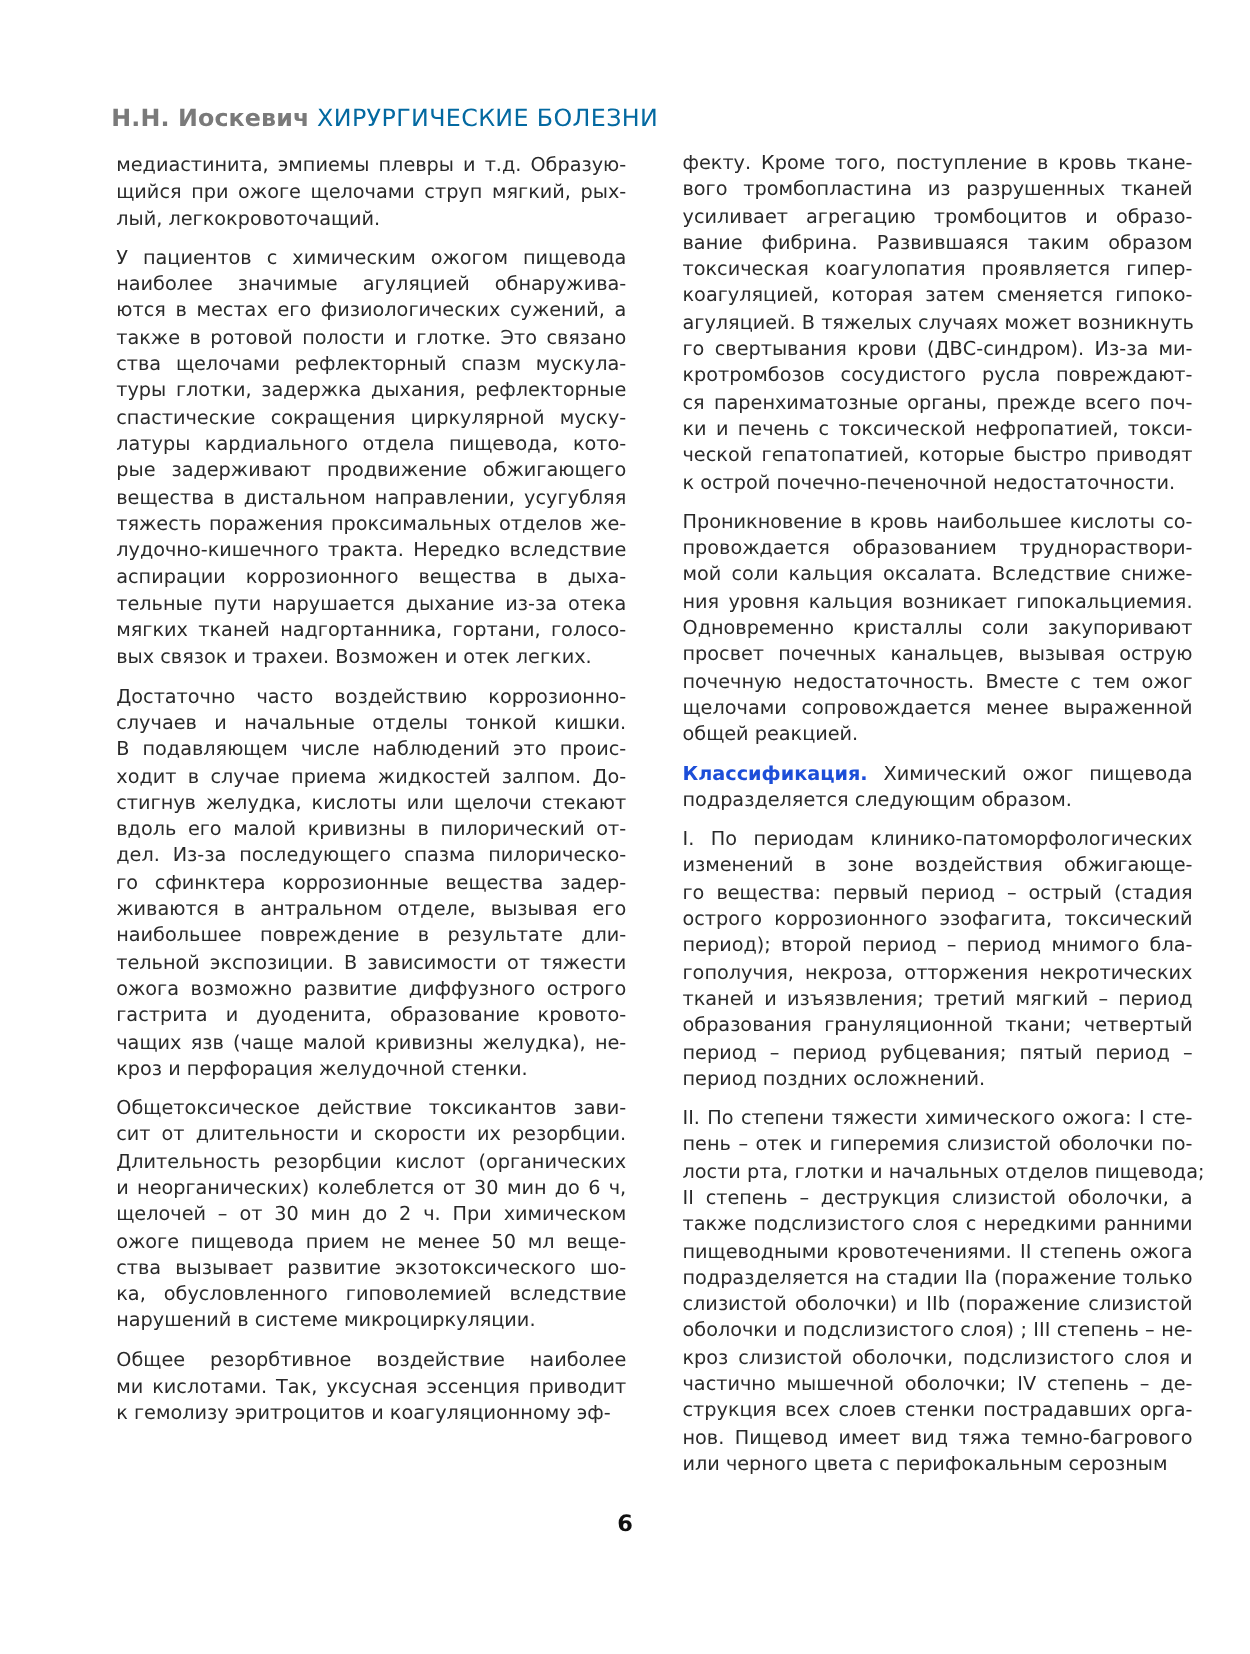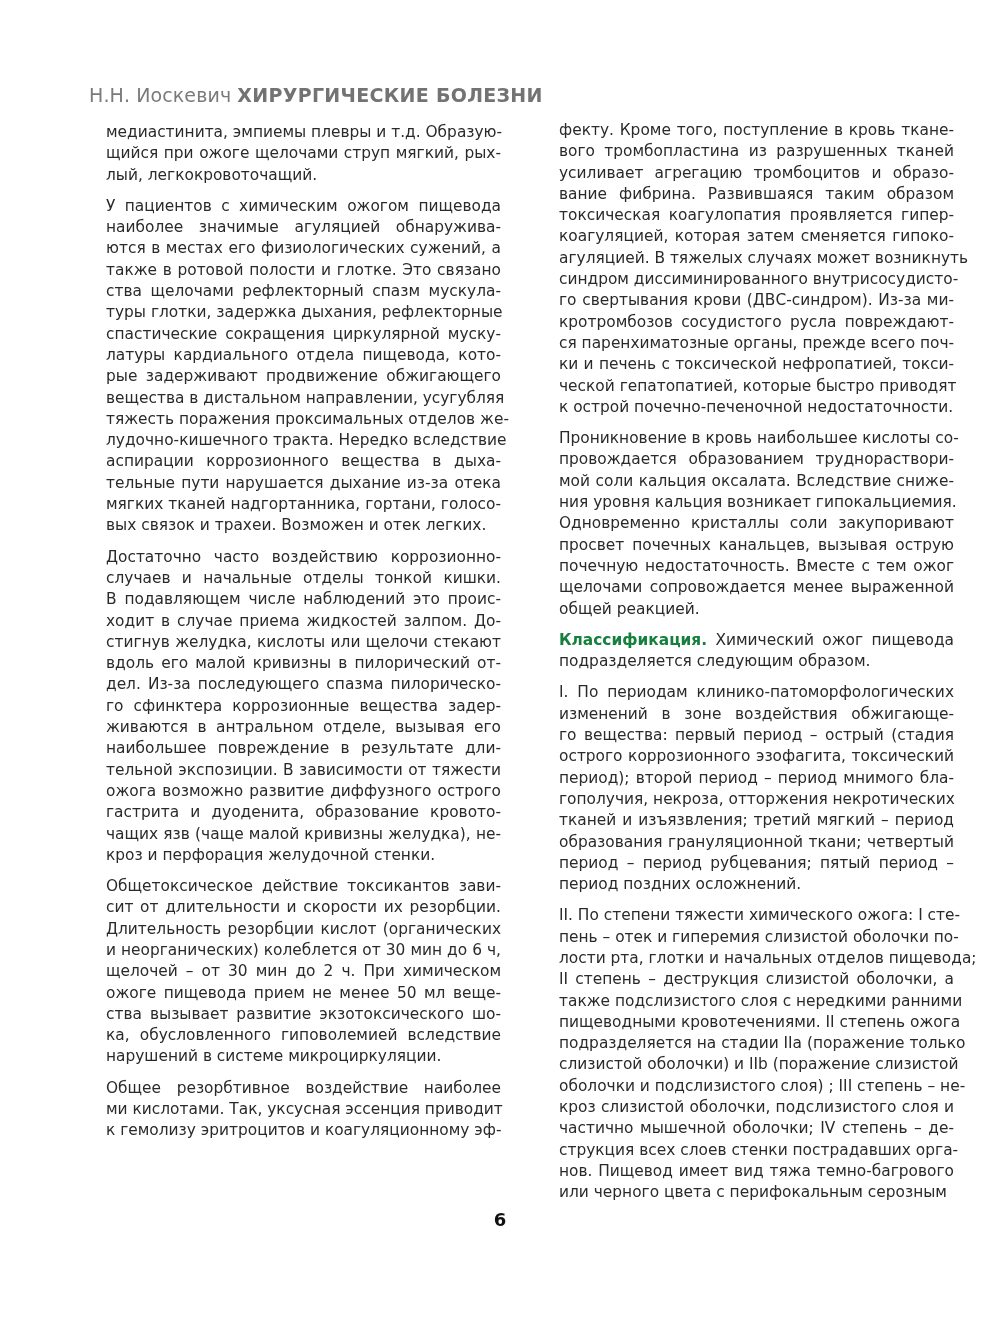--- a/index.html
+++ b/index.html
@@ -18,54 +18,54 @@
   .running-head {
     position: absolute;
     left: 89px;
     top: 84px;
     font-size: 19px;
     color: #7a7a7a;
     white-space: nowrap;
     letter-spacing: 0.1px;
   }
   .running-head .author {
+    font-weight: bold;
+  }
+  .running-head .book-title {
     font-weight: normal;
-  }
-  .running-head .book-title {
-    font-weight: bold;
-    color: #737373;
+    color: #0369a1;
     letter-spacing: 0.3px;
   }
   .column {
     position: absolute;
     top: 122px;
     width: 412px;
     font-size: 15.4px;
     line-height: 21.3px;
   }
   .col-left { left: 89px; }
   .col-right { left: 542px; top: 120px; }
   .para {
-    margin: 0 0 10px 17px;
+    margin: 0 0 10px 4px;
     text-align: justify;
     hyphens: manual;
   }
   .line {
     display: block;
     text-align: justify;
     text-align-last: justify;
     white-space: nowrap;
     overflow: visible;
   }
   .line.last {
     text-align-last: left;
   }
   .run-in {
     font-weight: bold;
-    color: #15803d;
+    color: #1d4ed8;
   }
   .page-number {
     position: absolute;
     left: 0;
     width: 1000px;
     top: 1209px;
     text-align: center;
     font-weight: bold;
     font-size: 18px;
     color: #111;
@@ -139,21 +139,20 @@
   </div>
 <div class="column col-right" id="right-col">
     <div class="para">
       <span class="line">фекту. Кроме того, поступление в кровь ткане-</span>
       <span class="line">вого тромбопластина из разрушенных тканей</span>
       <span class="line">усиливает агрегацию тромбоцитов и образо-</span>
       <span class="line">вание фибрина. Развившаяся таким образом</span>
       <span class="line">токсическая коагулопатия проявляется гипер-</span>
       <span class="line">коагуляцией, которая затем сменяется гипоко-</span>
       <span class="line">агуляцией. В тяжелых случаях может возникнуть</span>
-      <span class="line">синдром диссиминированного внутрисосудисто-</span>
       <span class="line">го свертывания крови (ДВС-синдром). Из-за ми-</span>
       <span class="line">кротромбозов сосудистого русла повреждают-</span>
       <span class="line">ся паренхиматозные органы, прежде всего поч-</span>
       <span class="line">ки и печень с токсической нефропатией, токси-</span>
       <span class="line">ческой гепатопатией, которые быстро приводят</span>
       <span class="line last">к острой почечно-печеночной недостаточности.</span>
     </div>
     <div class="para">
       <span class="line">Проникновение в кровь наибольшее кислоты со-</span>
       <span class="line">провождается образованием труднораствори-</span>

